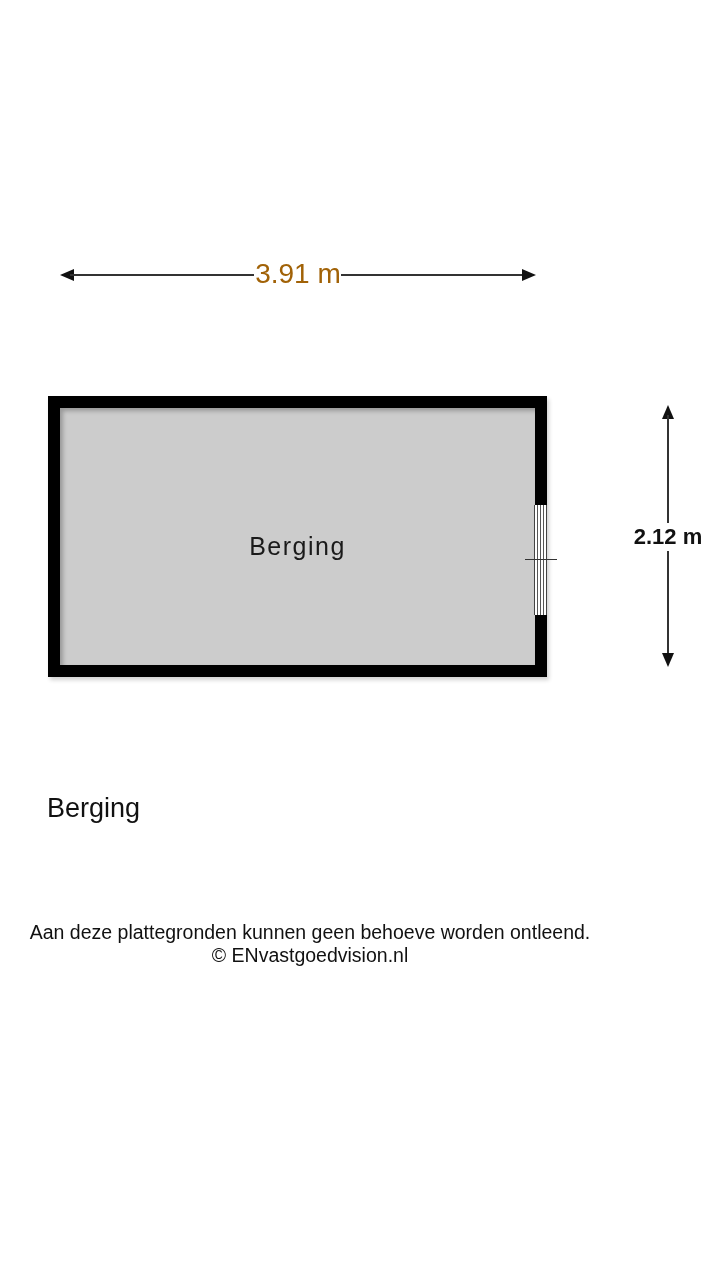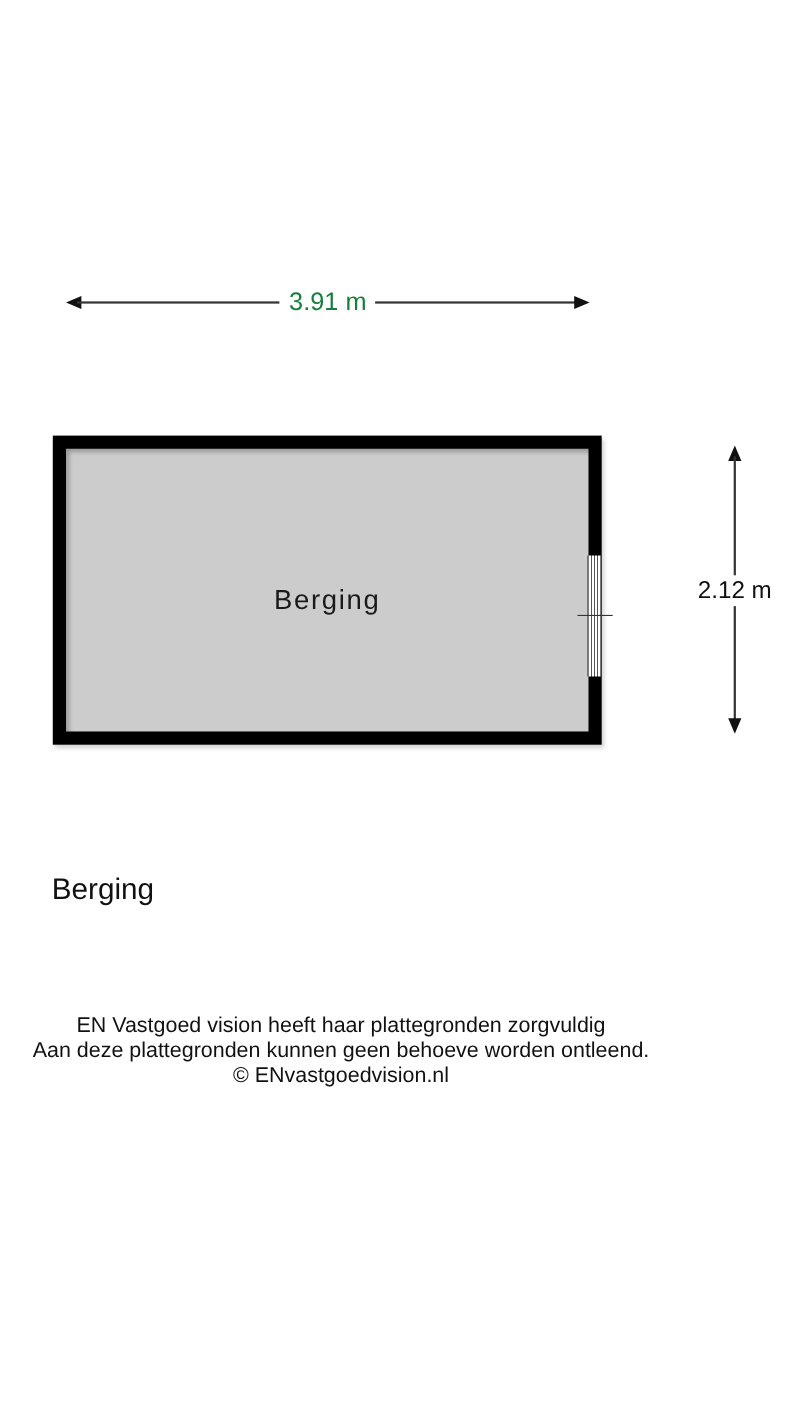--- a/index.html
+++ b/index.html
@@ -23,41 +23,42 @@
       height: 2px;
       background: #333333;
       top: 274px;
     }
     .dim-h-label {
       position: absolute;
       left: 248px;
       width: 100px;
       top: 261px;
       text-align: center;
-      font-size: 23px;
+      font-size: 28px;
       line-height: 26px;
-      color: #15803d;
+      color: #a16207;
     }
 
     
     .dim-v-line {
       position: absolute;
       width: 2px;
       background: #333333;
       left: 667px;
     }
     .dim-v-label {
       position: absolute;
       left: 626px;
       width: 84px;
       top: 524px;
       text-align: center;
       font-size: 22px;
       line-height: 26px;
       color: #111;
+      font-weight: bold;
     }
 
     
     .room-outer {
       position: absolute;
       left: 48px;
       top: 396px;
       width: 499px;
       height: 281px;
       background: #000000;
@@ -154,16 +155,15 @@
   <div class="room-inner">
     <div class="room-label">Berging</div>
   </div>
 </div>
 <div class="window"></div>
 <div class="window-cross"></div>
 
 <div class="floor-label">Berging</div>
 
 <div class="disclaimer">
-  <div>EN Vastgoed vision heeft haar plattegronden zorgvuldig</div>
   <div>Aan deze plattegronden kunnen geen behoeve worden ontleend.</div>
   <div>© ENvastgoedvision.nl</div>
 </div>
 
 </body></html>

